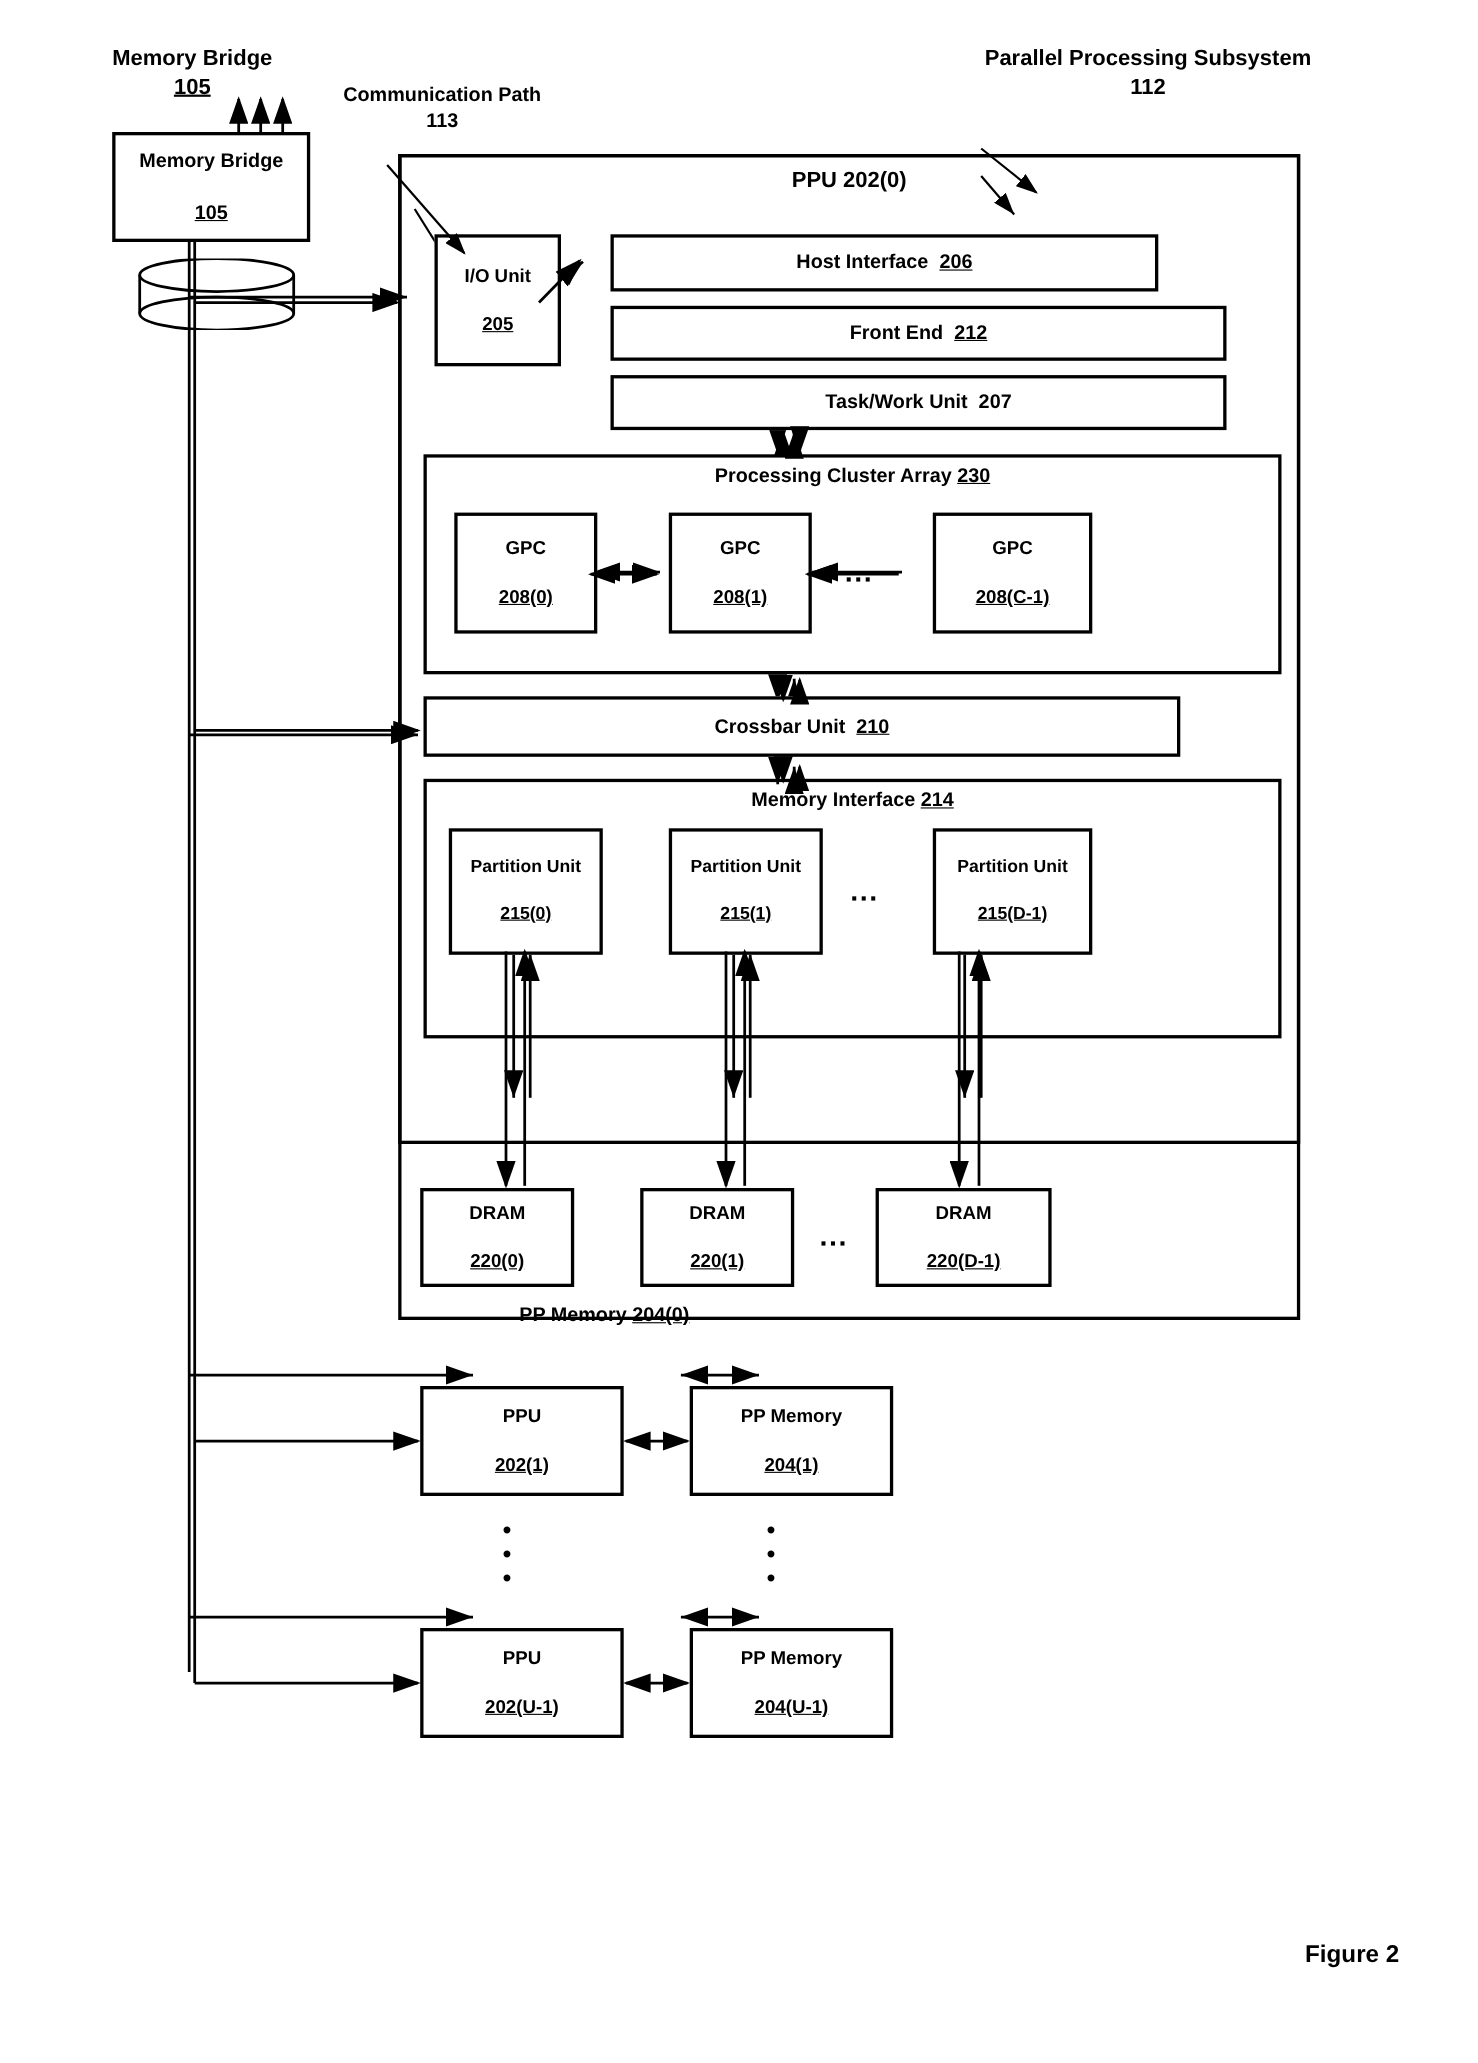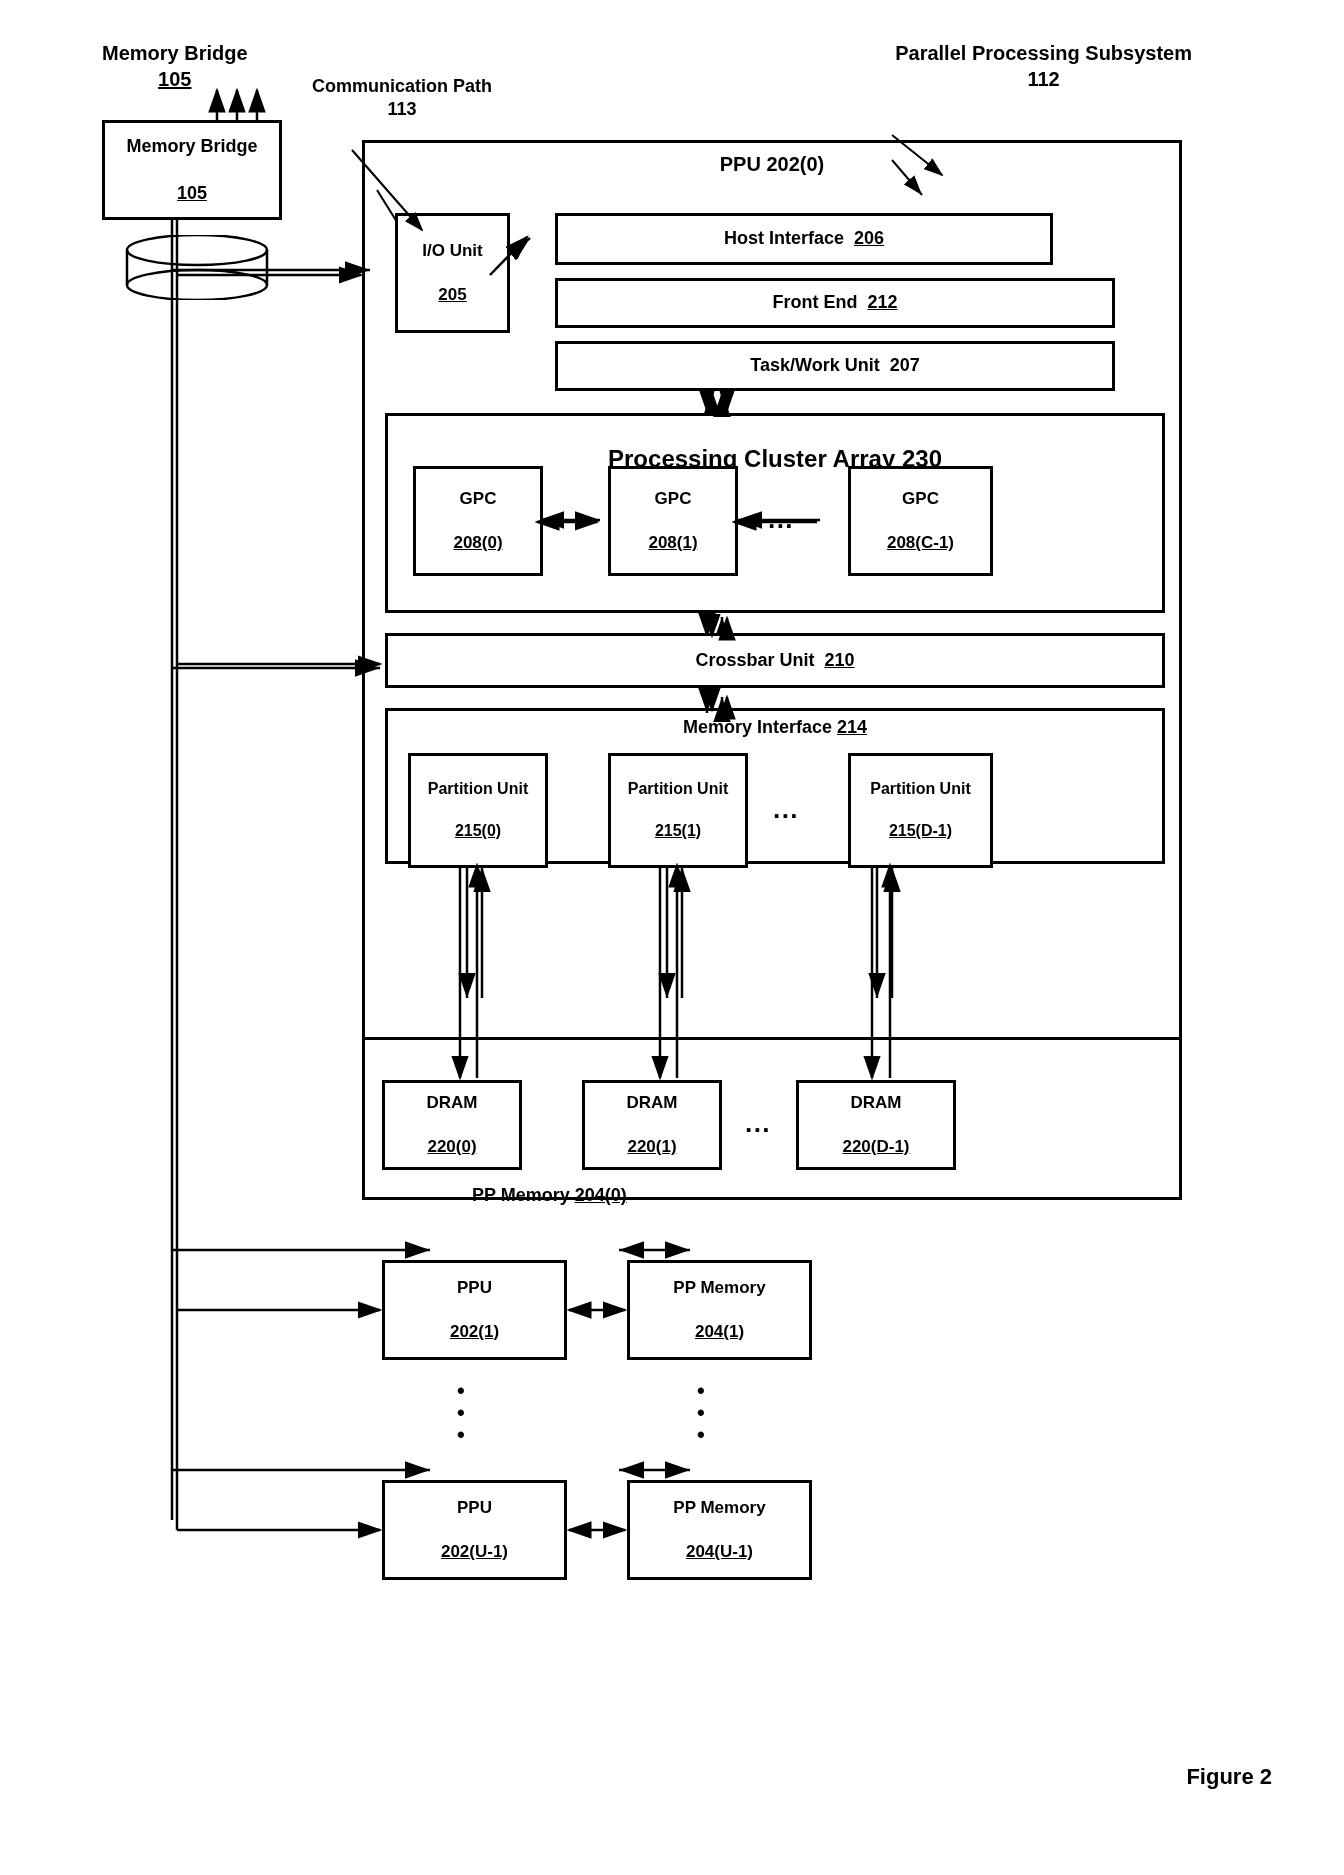--- a/index.html
+++ b/index.html
@@ -174,21 +174,21 @@
         <span>Front End</span>
         <span style="text-decoration:underline;">212</span>
       </div>
 
       <div class="box" style="position:absolute; top:198px; left:190px; width:560px; height:50px; font-size:18px; flex-direction:row; gap:10px;">
         <span>Task/Work Unit</span>
         <span style="">207</span>
       </div>
 
       <div style="position:absolute; top:270px; left:20px; width:780px; height:200px; border:3px solid #000;">
-        <div style="position:absolute; top:6px; left:50%; transform:translateX(-50%); font-weight:bold; font-size:24px; white-space:nowrap;margin-top:23px;">
+        <div style="position:absolute; top:6px; left:50%; transform:translateX(-50%); font-weight:bold; font-size:18px; white-space:nowrap;">
           <span>Processing Cluster Array</span>&nbsp;<span style="text-decoration:underline;">230</span>
         </div>
 
         <div class="box" style="position:absolute; top:50px; left:25px; width:130px; height:110px; font-size:17px;">
           <span>GPC</span>
             <br>
           <span style="text-decoration:underline;">208(0)</span>
         </div>
 
         <div class="box" style="position:absolute; top:50px; left:220px; width:130px; height:110px; font-size:17px;">
@@ -199,26 +199,26 @@
 
         <div style="position:absolute; top:95px; left:380px; font-size:26px; font-weight:bold;">···</div>
 
         <div class="box" style="position:absolute; top:50px; left:460px; width:145px; height:110px; font-size:17px;">
           <span>GPC</span>
             <br>
           <span style="text-decoration:underline;">208(C-1)</span>
         </div>
       </div>
 
-      <div class="box" style="position:absolute; top:490px; left:20px; width:780px; height:55px; font-size:18px; flex-direction:row; gap:10px;">
+      <div class="box" style="position:absolute; top:490px; left:20px; width:688px; height:55px; font-size:18px; flex-direction:row; gap:10px;">
         <span>Crossbar Unit</span>
         <span style="text-decoration:underline;">210</span>
       </div>
 
-      <div style="position:absolute; top:565px; left:20px; width:780px; height:156px; border:3px solid #000;">
+      <div style="position:absolute; top:565px; left:20px; width:780px; height:236px; border:3px solid #000;">
         <div style="position:absolute; top:6px; left:50%; transform:translateX(-50%); font-weight:bold; font-size:18px; white-space:nowrap;">
           <span>Memory Interface</span>&nbsp;<span style="text-decoration:underline;">214</span>
         </div>
 
         <div class="box" style="position:absolute; top:42px; left:20px; width:140px; height:115px; font-size:16px;">
           <span>Partition Unit</span>
             <br>
           <span style="text-decoration:underline;">215(0)</span>
         </div>
 

